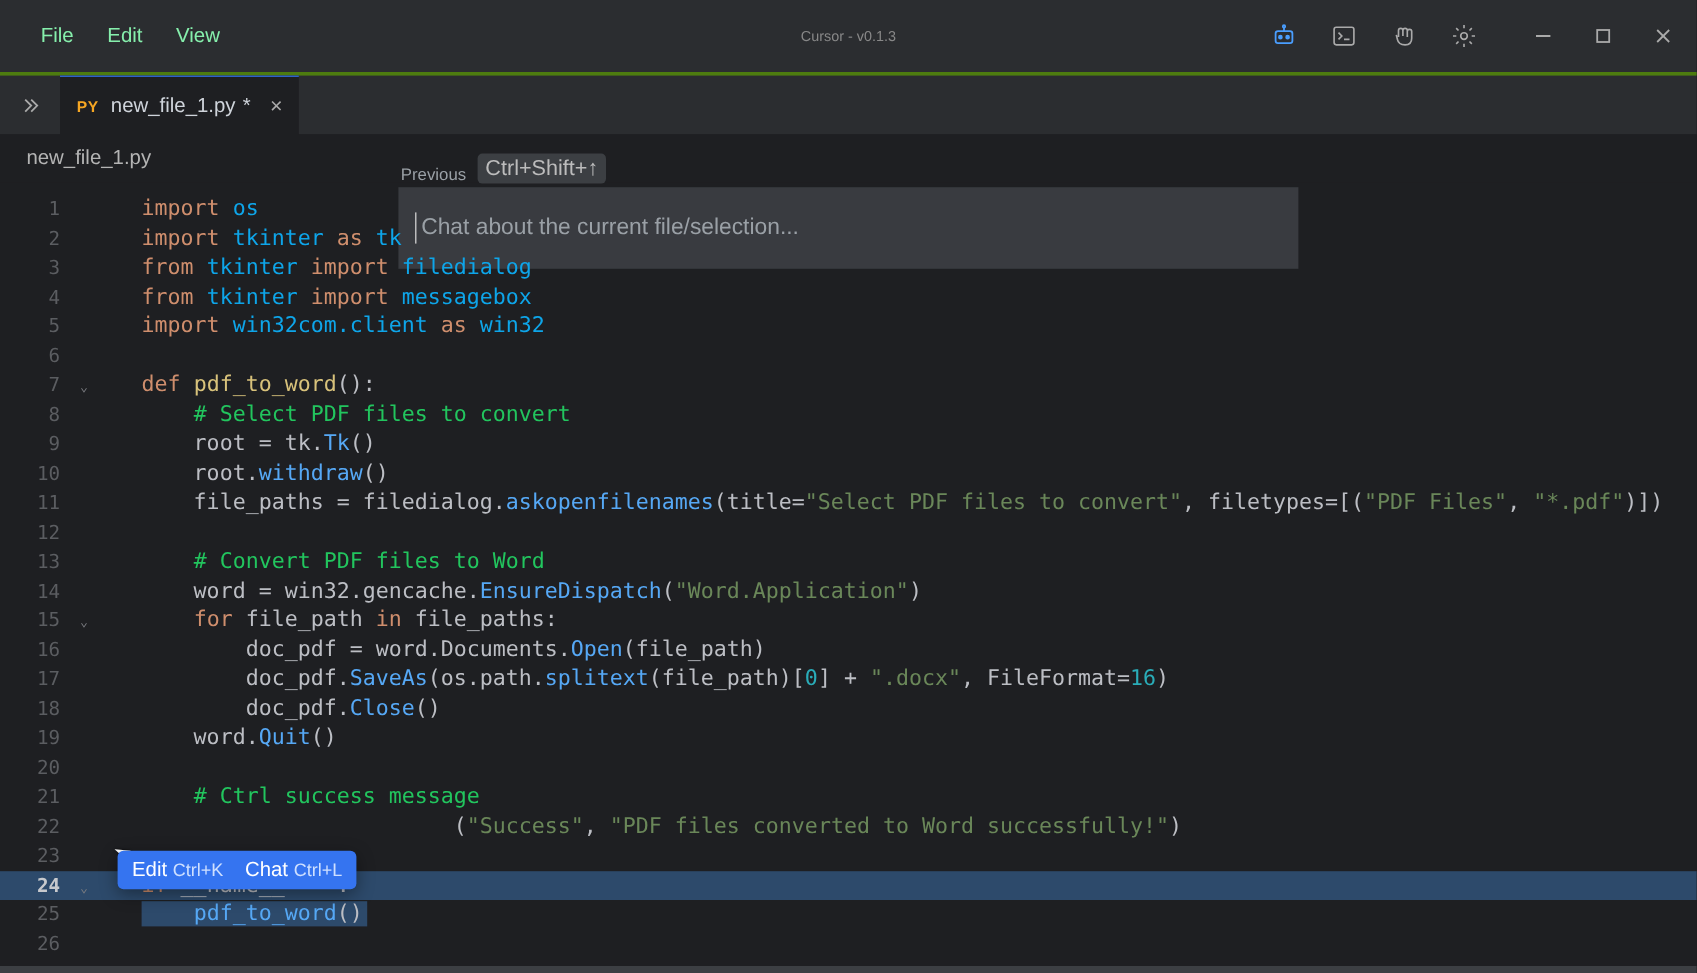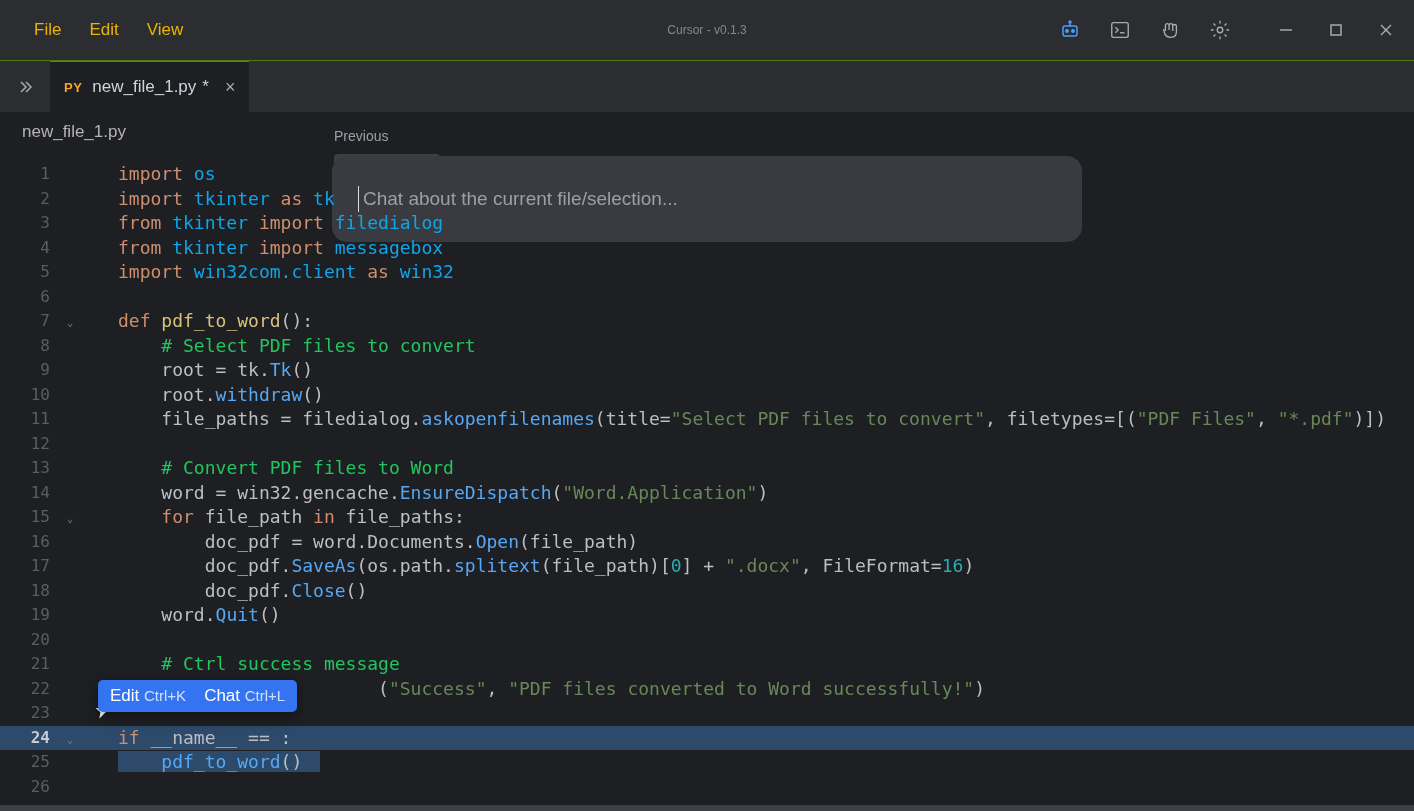--- a/index.html
+++ b/index.html
@@ -15,21 +15,21 @@
 .titlebar {
   height: 60px;
   display: flex;
   align-items: center;
   background: #2b2d30;
   position: relative;
 }
 .menu-items { display: flex; gap: 0; padding-left: 20px; }
 .menu-item {
   padding: 6px 14px;
-  color: #eab308;
+  color: #86efac;
   font-size: 17px;
   cursor: pointer;
 }
 .app-title {
   position: absolute;
   left: 50%;
   transform: translateX(-50%);
   color: #888;
   font-size: 12px;
 }
@@ -50,21 +50,21 @@
   display: flex;
   gap: 26px;
   margin-left: 16px;
 }
 
 .tab-row {
   height: 52px;
   background: #2b2d30;
   display: flex;
   align-items: stretch;
-  border-top: 1px solid #4d7c0f;
+  border-top: 3px solid #4d7c0f;
 }
 .tab-expand {
   width: 50px;
   display: flex;
   align-items: center;
   justify-content: center;
   color: #aaa;
   font-size: 18px;
 }
 .tab {
@@ -94,44 +94,43 @@
   color: #b4b4b4;
   font-size: 17px;
   background: #1e1f22;
 }
 
 .chat-meta {
   position: absolute;
   top: 128px;
   left: 334px;
   display: flex;
-  align-items: flex-start;
+  align-items: flex-end;
   gap: 10px;
   font-size: 14px;
   color: #9aa0a6;
-  flex-direction: column;
 }
 .kbd {
   background: #3c3f43;
   border-radius: 4px;
   padding: 2px 6px;
   font-size: 18px;
   color: #bcbcbc;
 }
 .chat-box {
   position: absolute;
   top: 156px;
   left: 332px;
   width: 750px;
-  height: 86px;
+  height: 68px;
   background: #393b40;
-  border-radius: 15px;
-  display: flex;
-  align-items: center;
-  padding: 0 26px;
+  border-radius: 0;
+  display: flex;
+  align-items: center;
+  padding: 0 14px;
 }
 .chat-caret {
   width: 1px;
   height: 26px;
   background: #ddd;
   margin-right: 4px;
 }
 .chat-placeholder {
   color: #9aa0a6;
   font-size: 19px;
@@ -164,35 +163,35 @@
   width: 24px;
   flex-shrink: 0;
   color: #7a7c80;
   font-size: 11px;
   text-align: center;
   padding-top: 2px;
 }
 .code { white-space: pre; color: #bcbec4; padding-left: 36px; }
 .line.highlighted { background: #2d4a6b; }
 .line.current .gutter { color: #c7c9cd; font-weight: 600; }
-.line.sel-partial .code .last-sel { background: #2d4a6b; padding-right: 18px; text-align: right;}
+.line.sel-partial .code .last-sel { background: #2d4a6b; padding-right: 4px; text-align: right;}
 
 .kw { color: #cf8e6d; }
 .fn { color: #56a8f5; }
 .fnname { color: #d8c27b; }
 .mod { color: #0ea5e9; }
 .com { color: #22c55e; }
 .str { color: #6a8759; }
 .num { color: #2aacb8; }
 .op { color: #bcbec4; }
 .id { color: #bcbec4; }
 
 .hover-tip {
   position: absolute;
-  top: 680px;
+  top: 709px;
   left: 98px;
   background: #3574f0;
   color: #fff;
   padding: 6px 12px;
   border-radius: 5px;
   display: flex;
   align-items: center;
   gap: 18px;
   font-size: 17px;
   box-shadow: 0 4px 14px rgba(0,0,0,.4);

